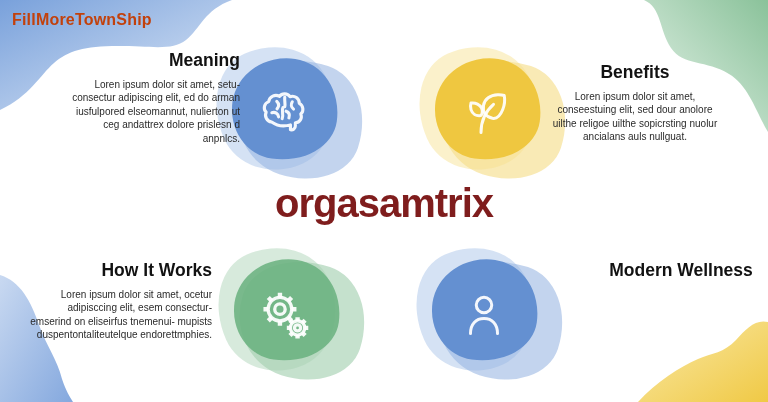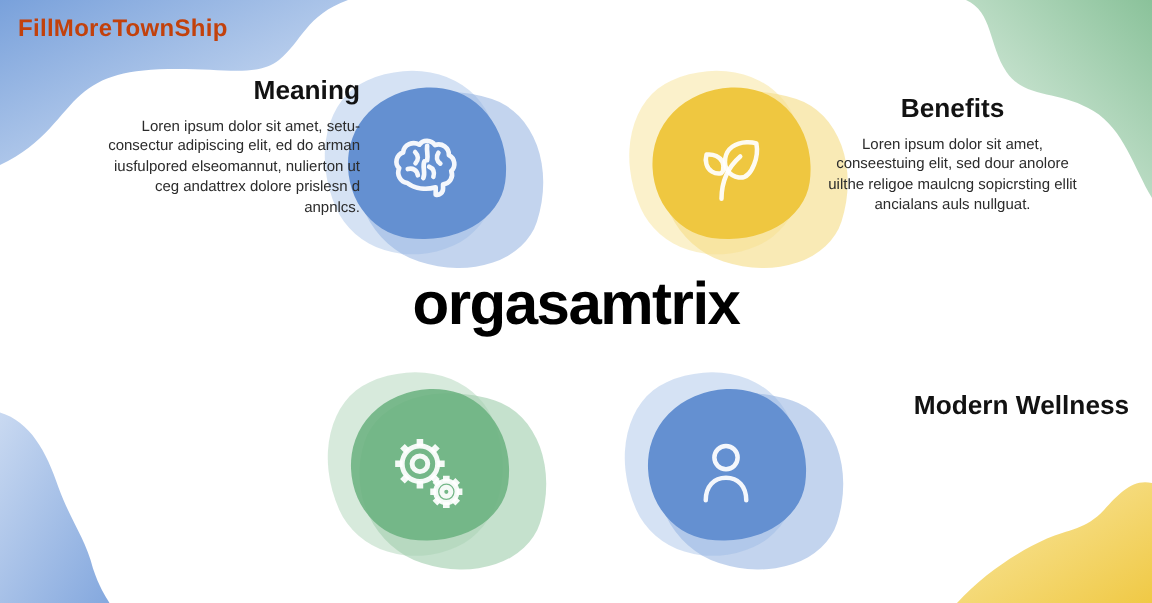--- a/index.html
+++ b/index.html
@@ -25,21 +25,21 @@
     position:absolute; top:11px; left:12px;
     font-size:16px; font-weight:700; letter-spacing:.2px; color:#c2410c;
     z-index:5;
   }
 
   
   .main-title {
     position:absolute; top:181px; left:0; right:0;
     text-align:center;
     font-size:40px; font-weight:700; letter-spacing:-1px;
-    color:#000000; z-index:4;
+    color:#7f1d1d; z-index:4;
   }
 
   
   .section { position:absolute; z-index:3; }
   .section h2 { font-size:17.5px; font-weight:700; color:#121212; margin-bottom:7px; }
   .section p  { font-size:10px; line-height:1.34; color:#2b2b2b; }
   .align-right { text-align:right; }
   .align-left  { text-align:center; }
   .sec-meaning  { top:50px;  left:38px;  width:174px;margin-left:28px; }
   .sec-benefits { top:62px;  left:552px; width:166px; }
@@ -137,23 +137,27 @@
 
   <h1 class="main-title">orgasamtrix</h1>
 
   <div class="section sec-meaning align-right">
     <h2>Meaning</h2>
     <p>Loren ipsum dolor sit amet, setu-consectur adipiscing elit, ed do arman iusfulpored elseomannut, nulierton ut ceg andattrex dolore prislesn d anpnlcs.</p>
   </div>
 
   <div class="section sec-benefits align-left">
     <h2>Benefits</h2>
-    <p>Loren ipsum dolor sit amet, conseestuing elit, sed dour anolore uilthe religoe maulcng sopicrsting ellit ancialans auls nullguat.</p>
-  </div>
-
+    <p>Loren ipsum dolor sit amet, conseestuing elit, sed dour anolore uilthe religoe uilthe sopicrsting nuolur ancialans auls nullguat.</p>
+  </div>
+
+  <div class="section sec-how align-right">
+    <h2>How It Works</h2>
+    <p>Loren ipsum dolor sit amet, ocetur adipisccing elit, esem consectur- emserind on eliseirfus tnemenui- mupists duspentontaliteutelque endorettmphies.</p>
+  </div>
 
   <div class="section sec-modern align-left">
     <h2>Modern Wellness</h2>
   </div>
 
   <div class="cluster cl-meaning c-blue">
     <div class="blob b-back1"></div>
     <div class="blob b-back2"></div>
     <div class="blob b-main"></div>
     <svg class="icon" width="62" height="62" viewBox="0 0 24 24">

